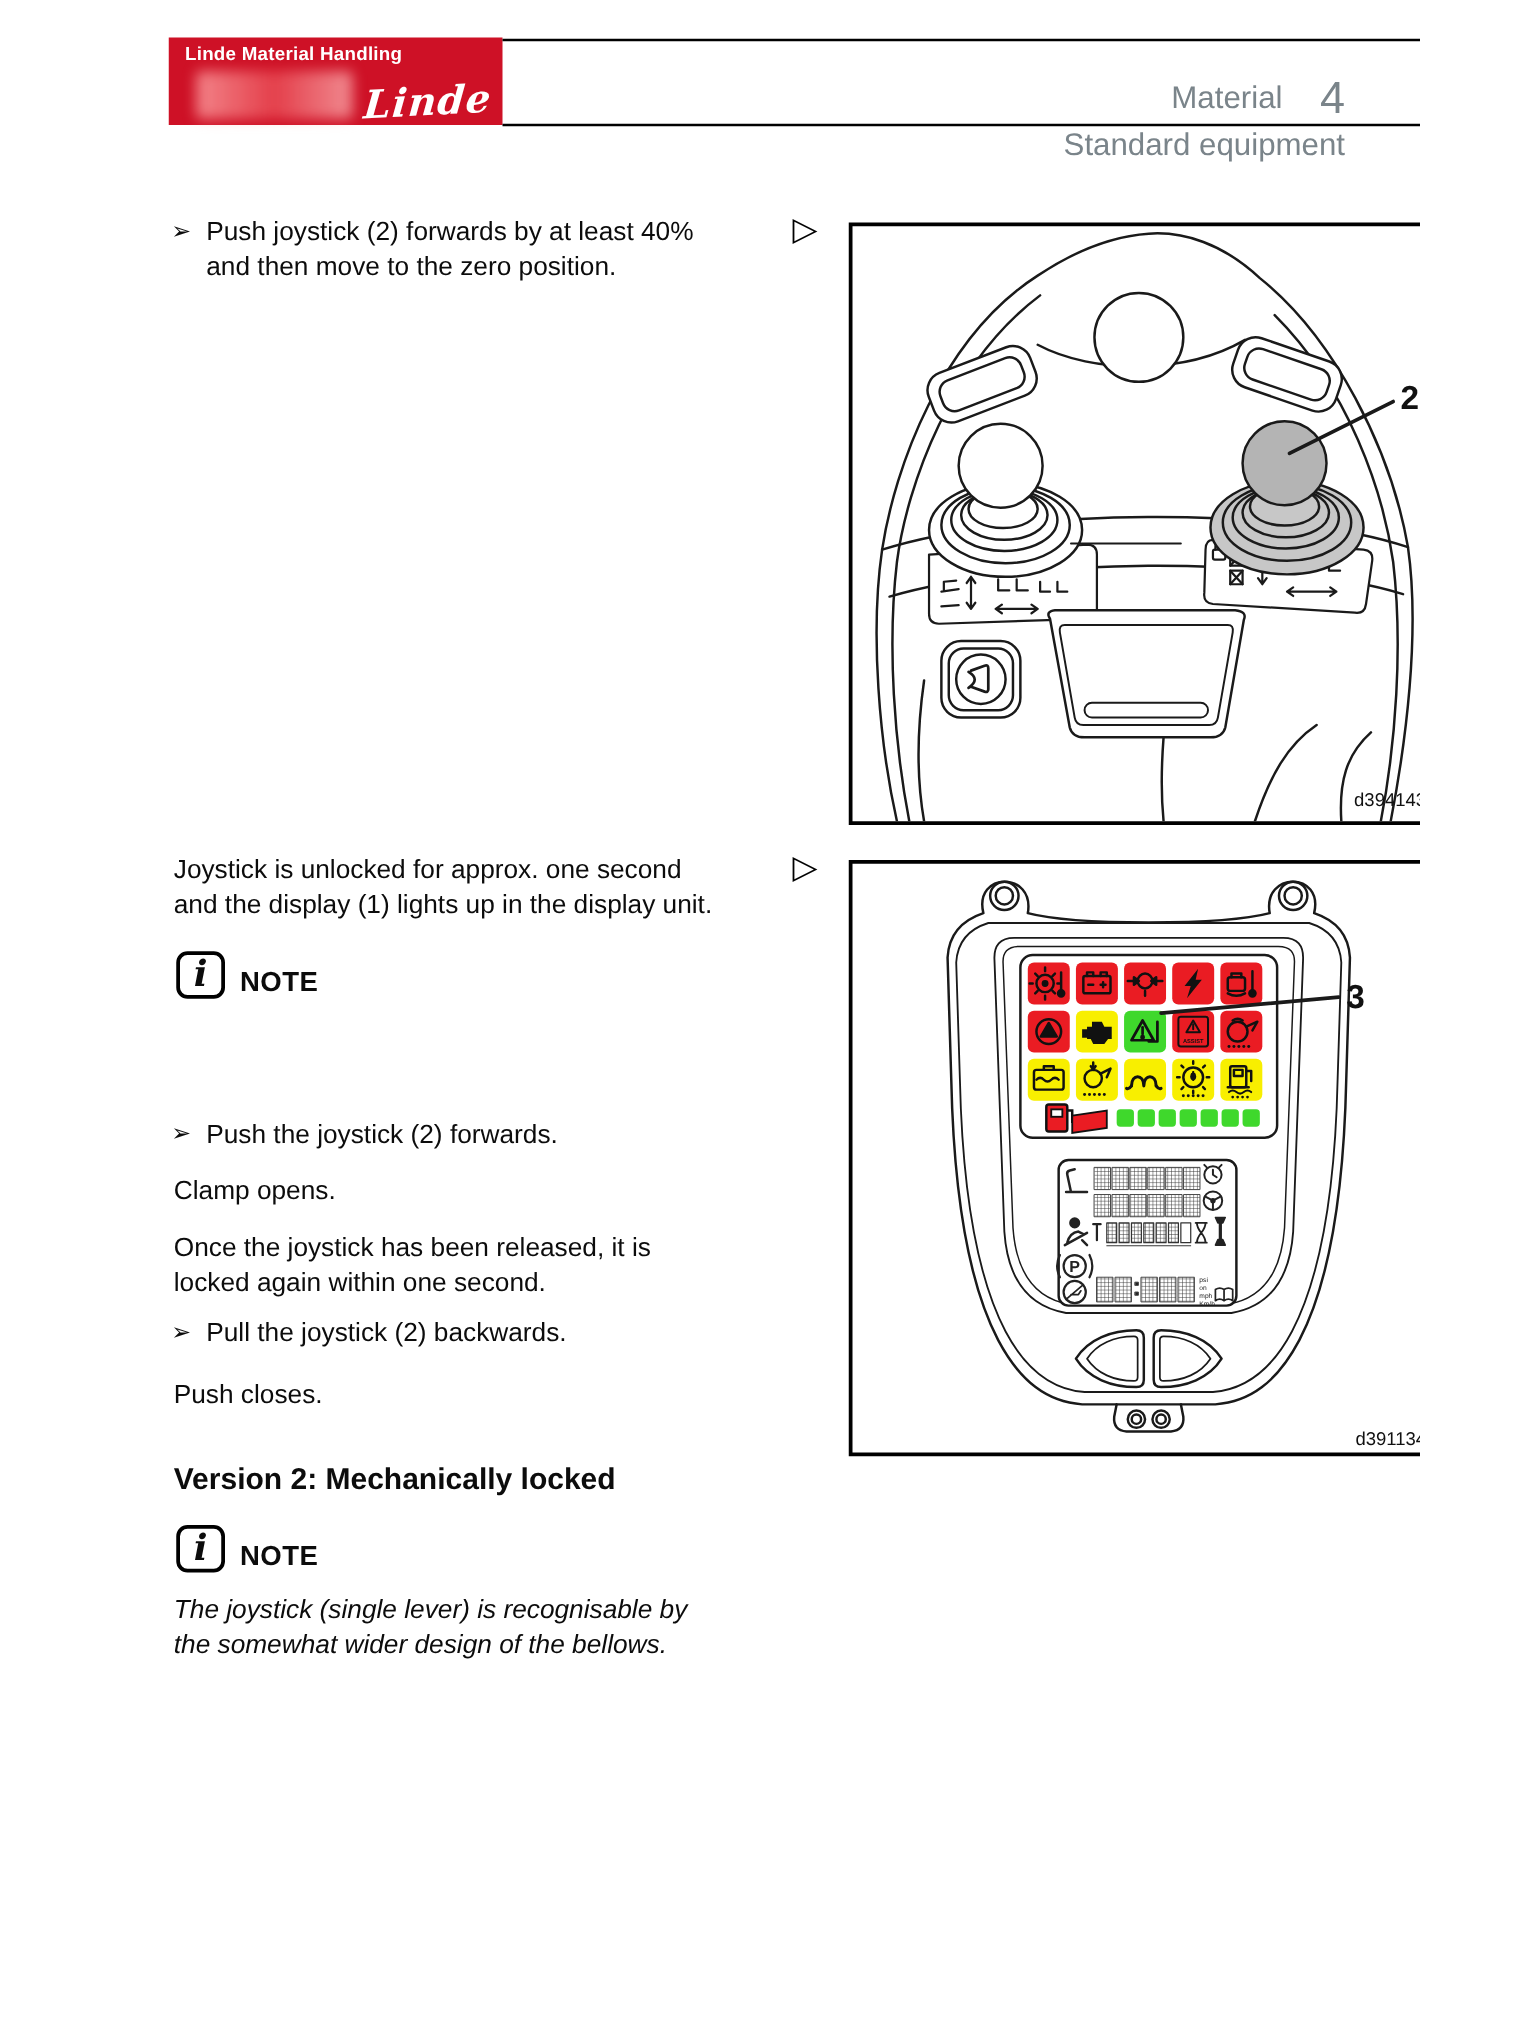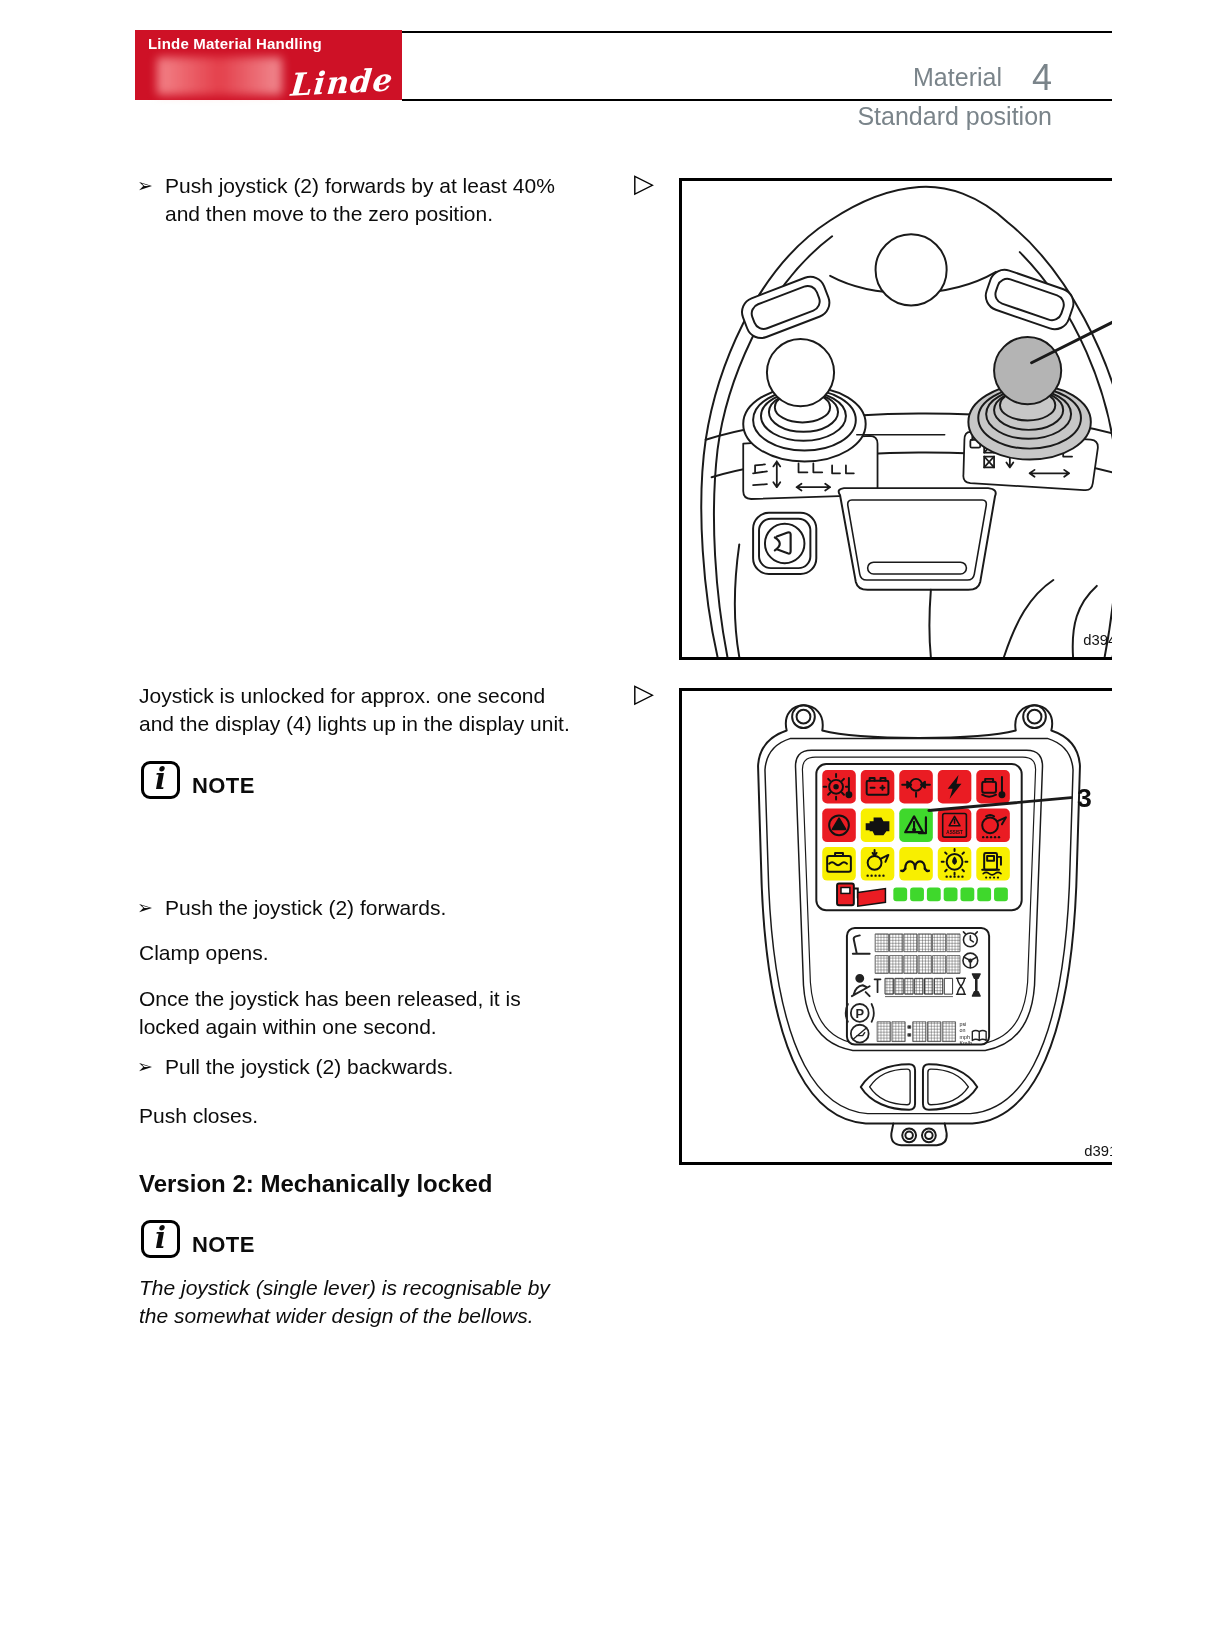--- a/index.html
+++ b/index.html
@@ -1,17 +1,17 @@
 <!DOCTYPE html>
 <html><head>
 <meta charset="utf-8">
 <style>
   html,body{margin:0;padding:0;background:#fff;}
   body{font-family:"Liberation Sans",sans-serif;color:#0c0c0c;}
-  .page{position:relative;width:1112px;height:1632px;background:#fff;overflow:hidden;}
+  .page{position:relative;width:1112px;height:1632px;background:#fff;overflow:hidden;padding-left:24px;}
 
   
   .logo-block{position:absolute;left:135px;top:30px;width:267px;height:70px;background:#ce1126;}
   .brand-line{position:absolute;left:13px;top:5px;font-size:15px;font-weight:bold;color:#fff;letter-spacing:.2px;}
   .brand-redact{position:absolute;left:22px;top:27px;width:125px;height:38px;
     background:linear-gradient(90deg,rgba(255,170,170,.75),rgba(255,120,120,.45),rgba(255,190,190,.7));
     filter:blur(5px);border-radius:4px;}
   .brand-logo{position:absolute;right:8px;bottom:0px;color:#fff;font-family:"DejaVu Serif",serif;
     font-style:italic;font-weight:bold;font-size:31px;transform:rotate(-3deg) skewX(-8deg);letter-spacing:1px;}
   .rule{position:absolute;background:#000;}
@@ -52,30 +52,30 @@
     <div class="brand-line">Linde Material Handling</div>
     <div class="brand-redact"></div>
     <div class="brand-logo">Linde</div>
   </div>
   <div class="rule hdr-top"></div>
   <div class="rule hdr-bottom"></div>
   <div class="rule hdr-right"></div>
   <div class="op-row">
     <span>Material</span><span class="op-num">4</span>
   </div>
-  <div class="section-row">Standard position</div>
+  <div class="section-row">Standard equipment</div>
 
   <div class="bullet" style="left:137px;top:172px;width:500px;">
     <span class="marker">➢</span>
     <span class="btext">Push joystick (2) forwards by at least 40%
 and then move to the zero position.</span>
   </div>
 
   <div class="para" style="left:139px;top:682px;width:500px;">Joystick is unlocked for approx. one second
-and the display (4) lights up in the display unit.</div>
+and the display (1) lights up in the display unit.</div>
 
   <div class="note-row" style="left:141px;top:761px;">
     <span class="note-icon">i</span>
     <span class="note-label">NOTE</span>
   </div>
 
 
   <div class="bullet" style="left:137px;top:894px;width:500px;">
     <span class="marker">➢</span>
     <span class="btext">Push the joystick (2) forwards.</span>

